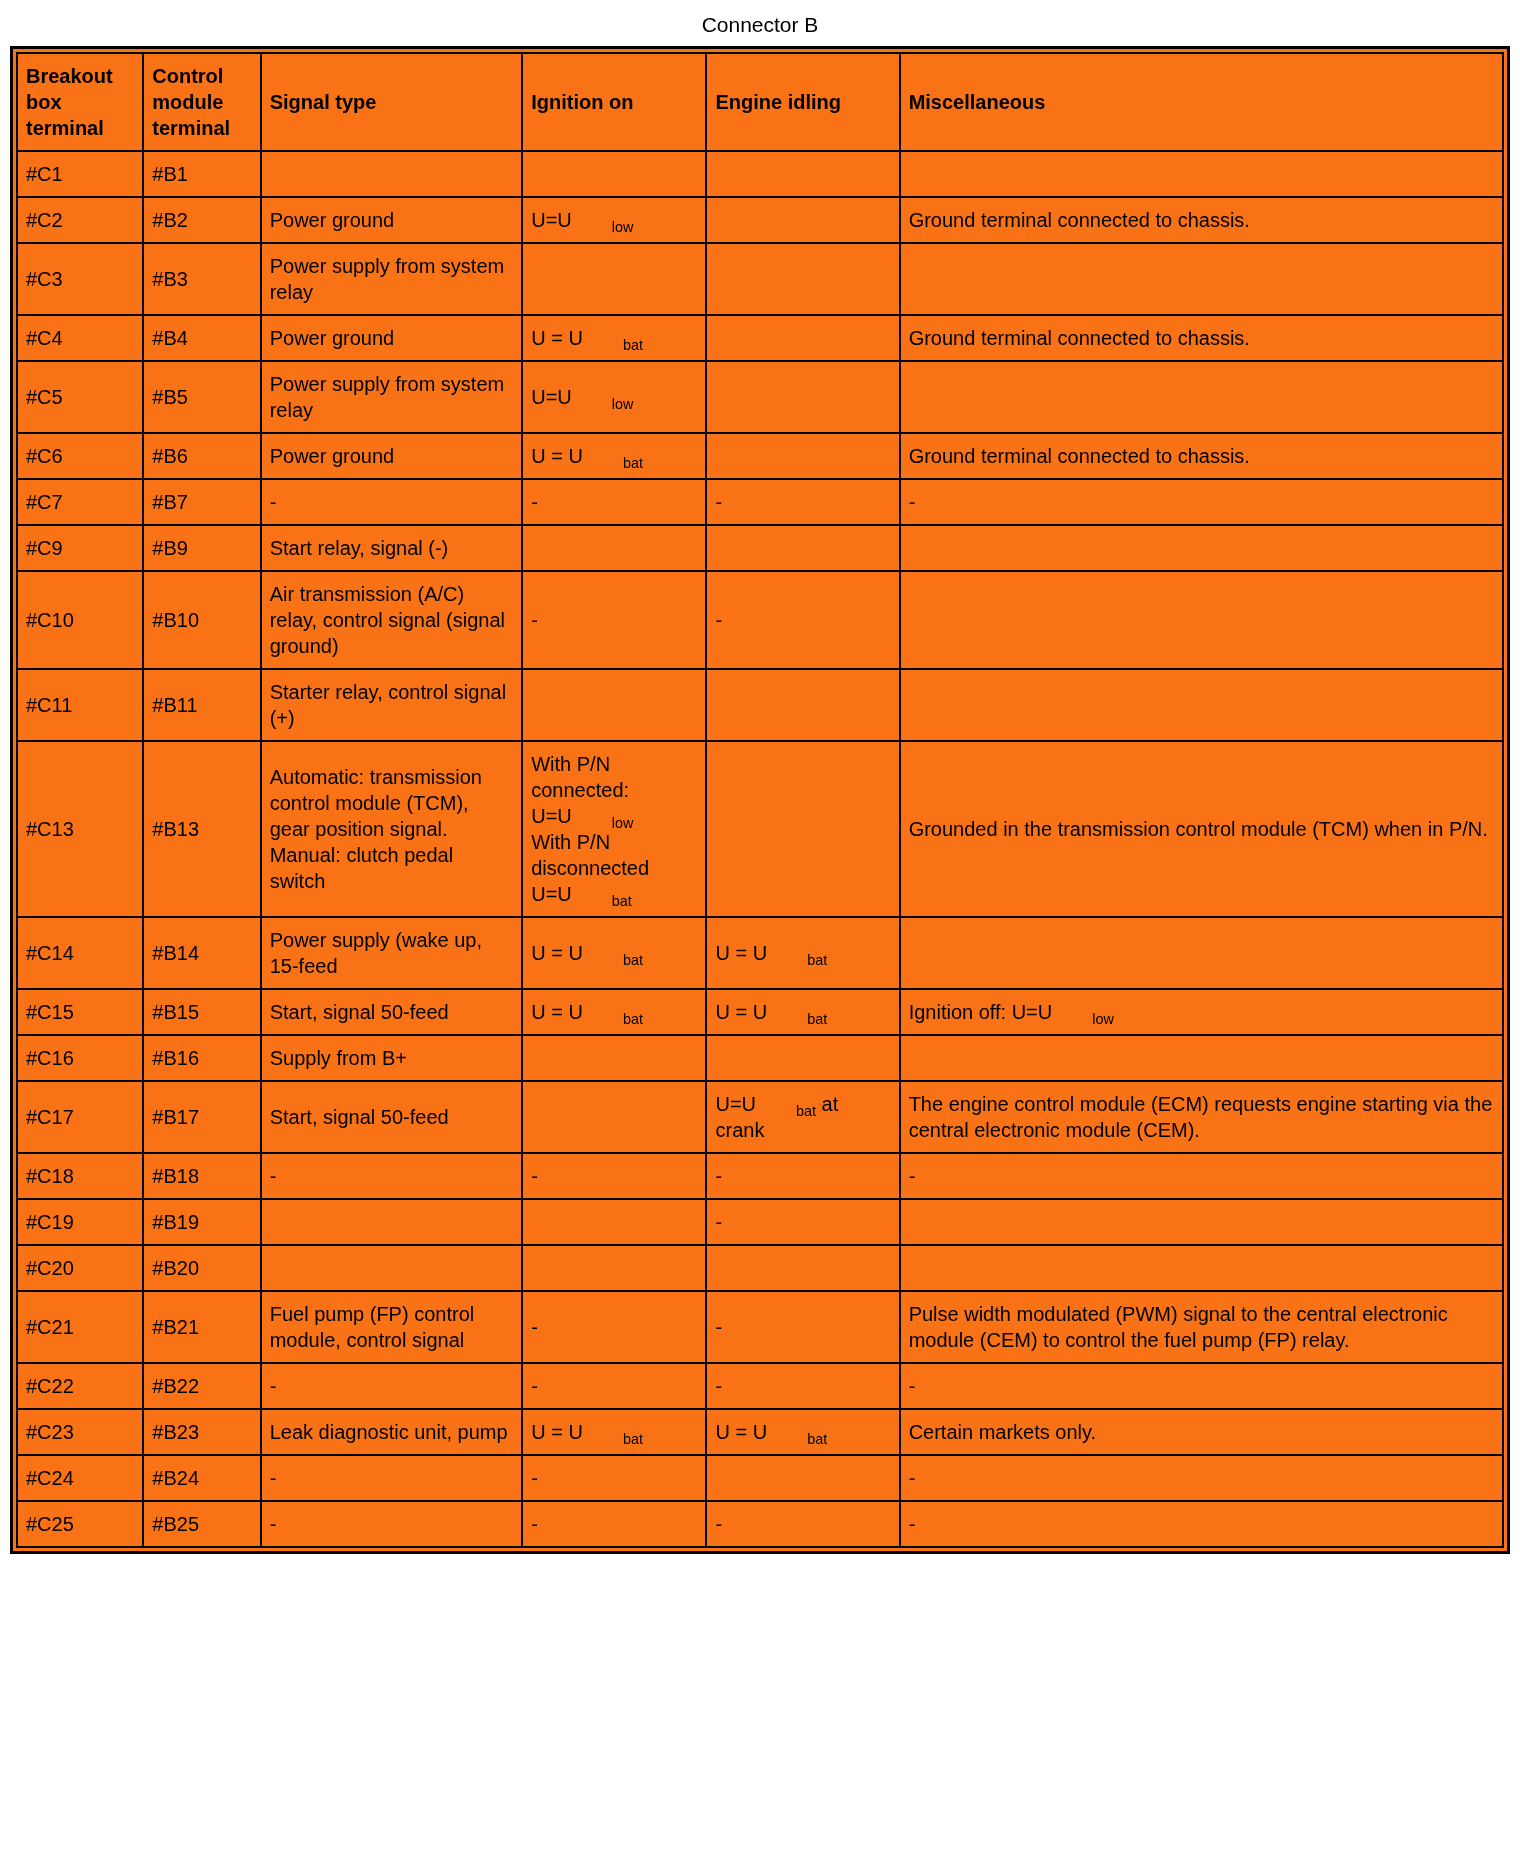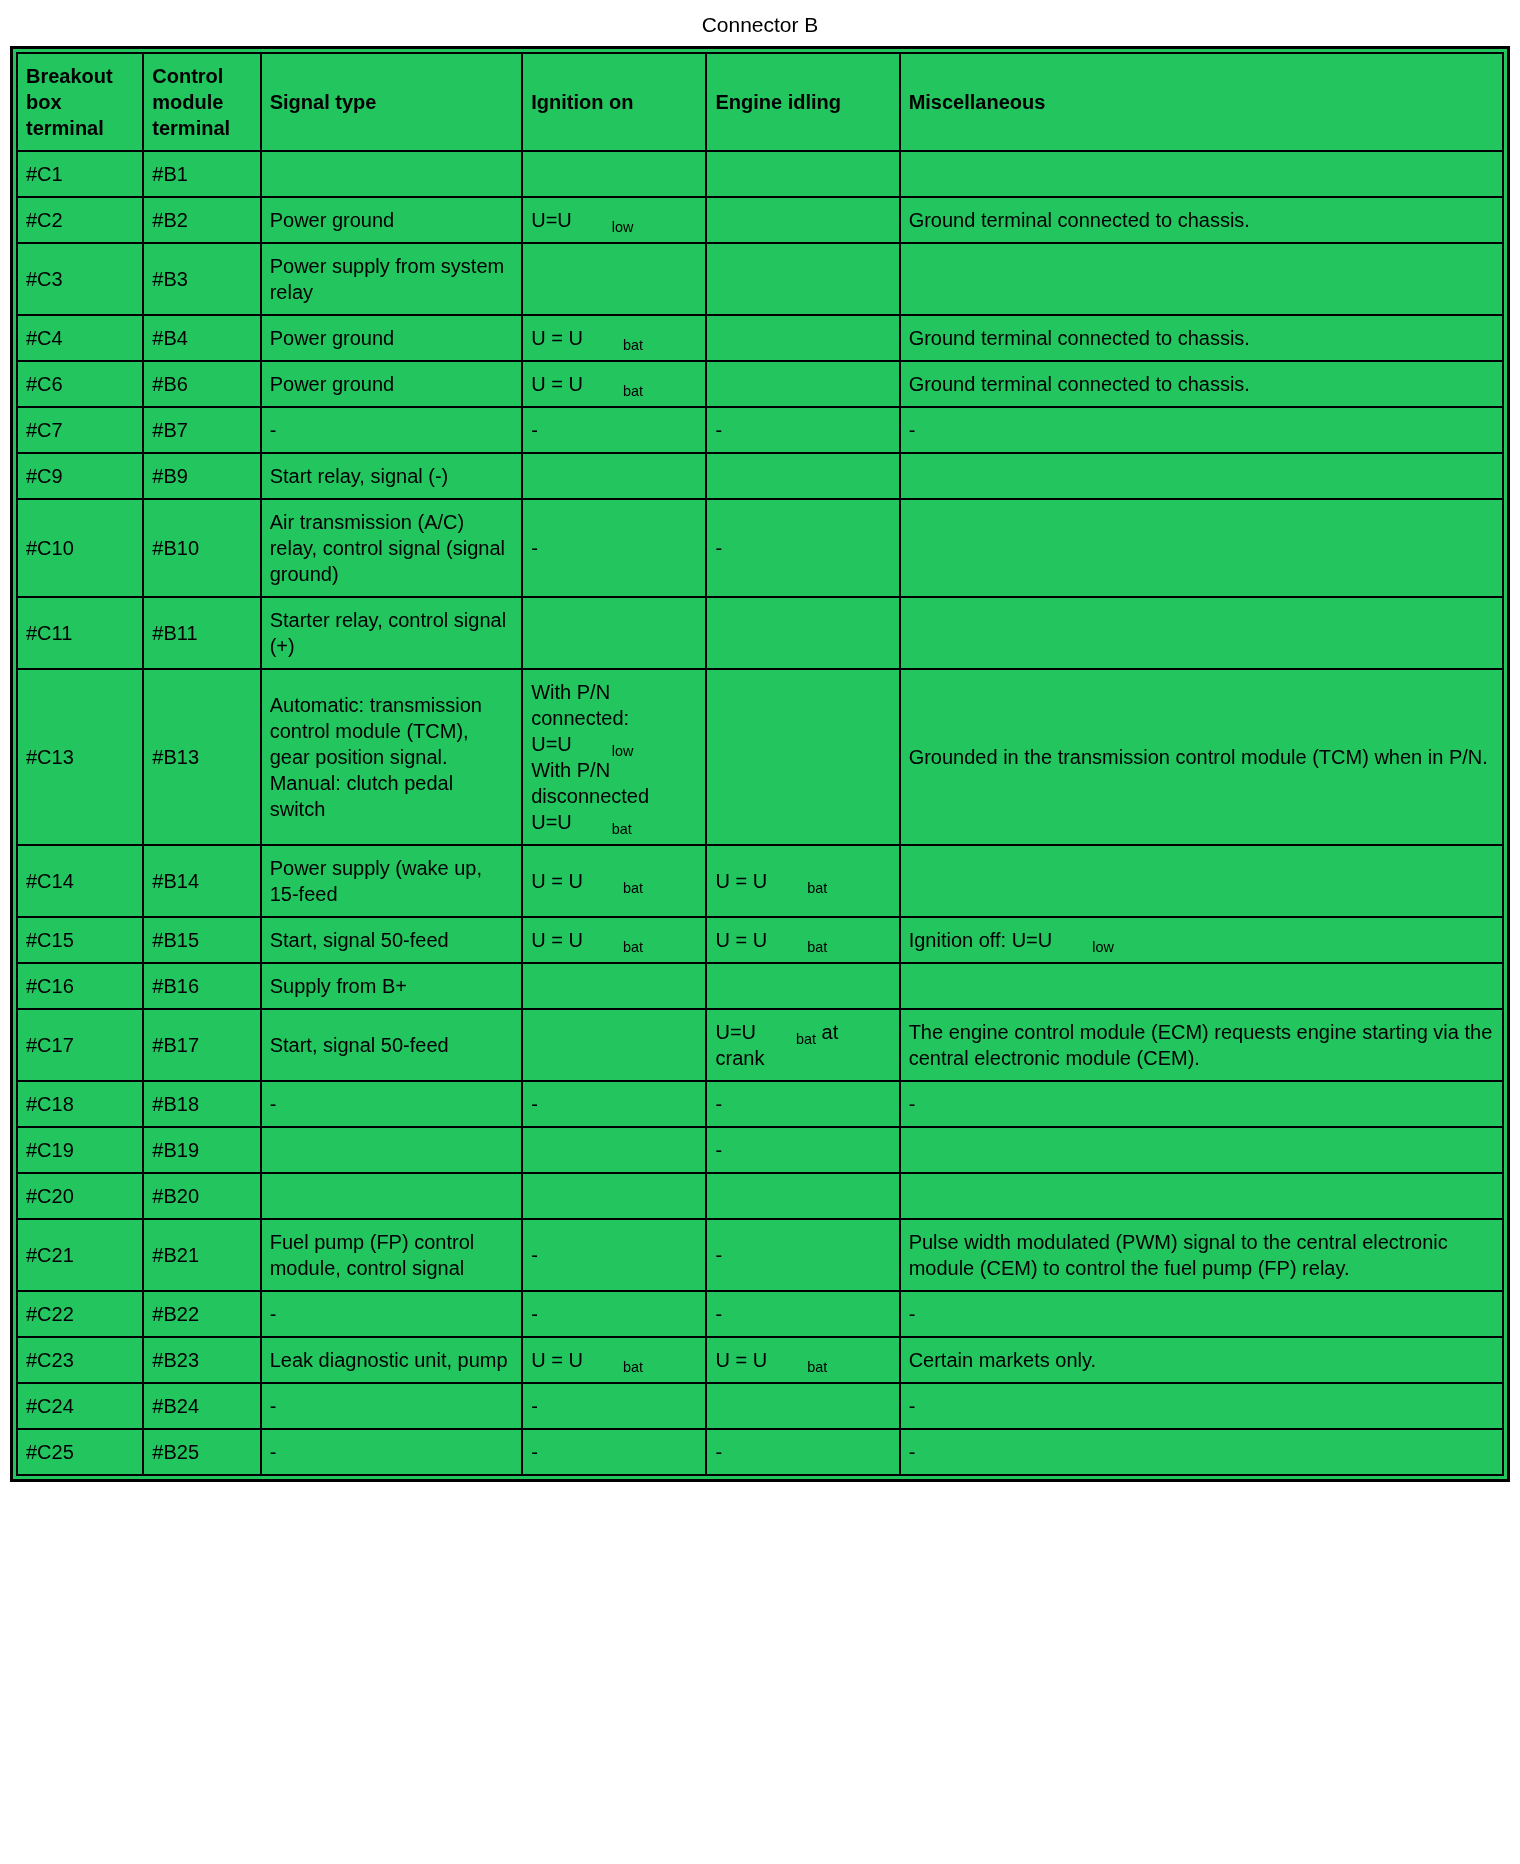--- a/index.html
+++ b/index.html
@@ -19,21 +19,21 @@
   .title {
     text-align: center;
     font-size: 21px;
     line-height: 26px;
     margin: 0 0 8px 0;
     font-weight: normal;
   }
   .table-frame {
     border: 3px solid #000;
     padding: 3px;
-    background: #22c55e;
+    background: #f97316;
   }
   table.data-table {
     width: 100%;
     border-collapse: collapse;
     table-layout: fixed;
     font-size: 20px;
     line-height: 26px;
   }
   table.data-table th,
   table.data-table td {
@@ -108,20 +108,28 @@
           </tr>
           <tr>
             <td>#C4</td>
             <td>#B4</td>
             <td>Power ground</td>
             <td>U = U<sub>bat</sub></td>
             <td></td>
             <td>Ground terminal connected to chassis.</td>
           </tr>
           <tr>
+            <td>#C5</td>
+            <td>#B5</td>
+            <td>Power supply from system relay</td>
+            <td>U=U<sub>low</sub></td>
+            <td></td>
+            <td></td>
+          </tr>
+          <tr>
             <td>#C6</td>
             <td>#B6</td>
             <td>Power ground</td>
             <td>U = U<sub>bat</sub></td>
             <td></td>
             <td>Ground terminal connected to chassis.</td>
           </tr>
           <tr>
             <td>#C7</td>
             <td>#B7</td>

